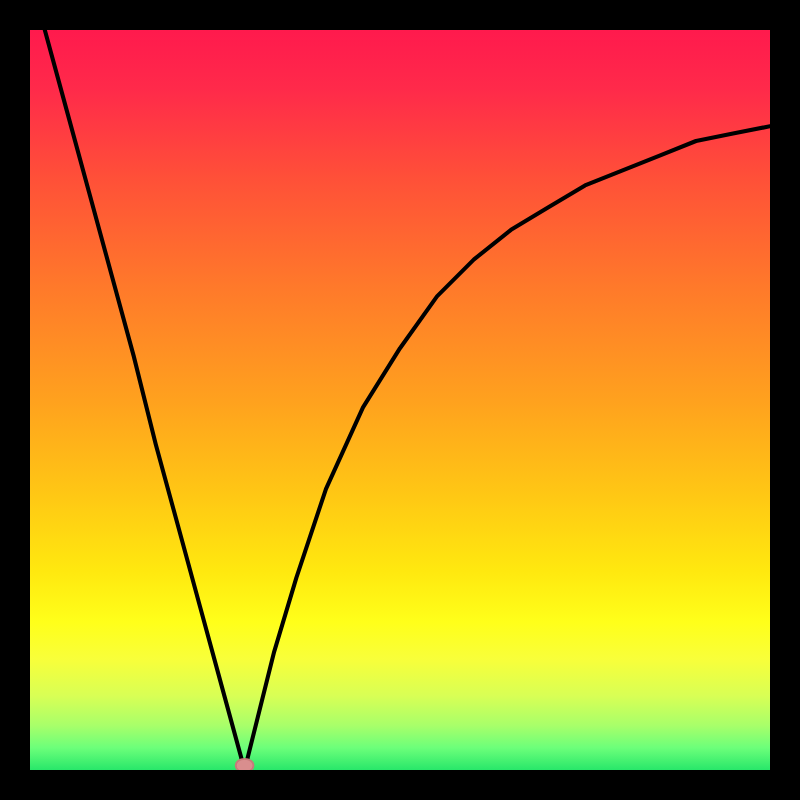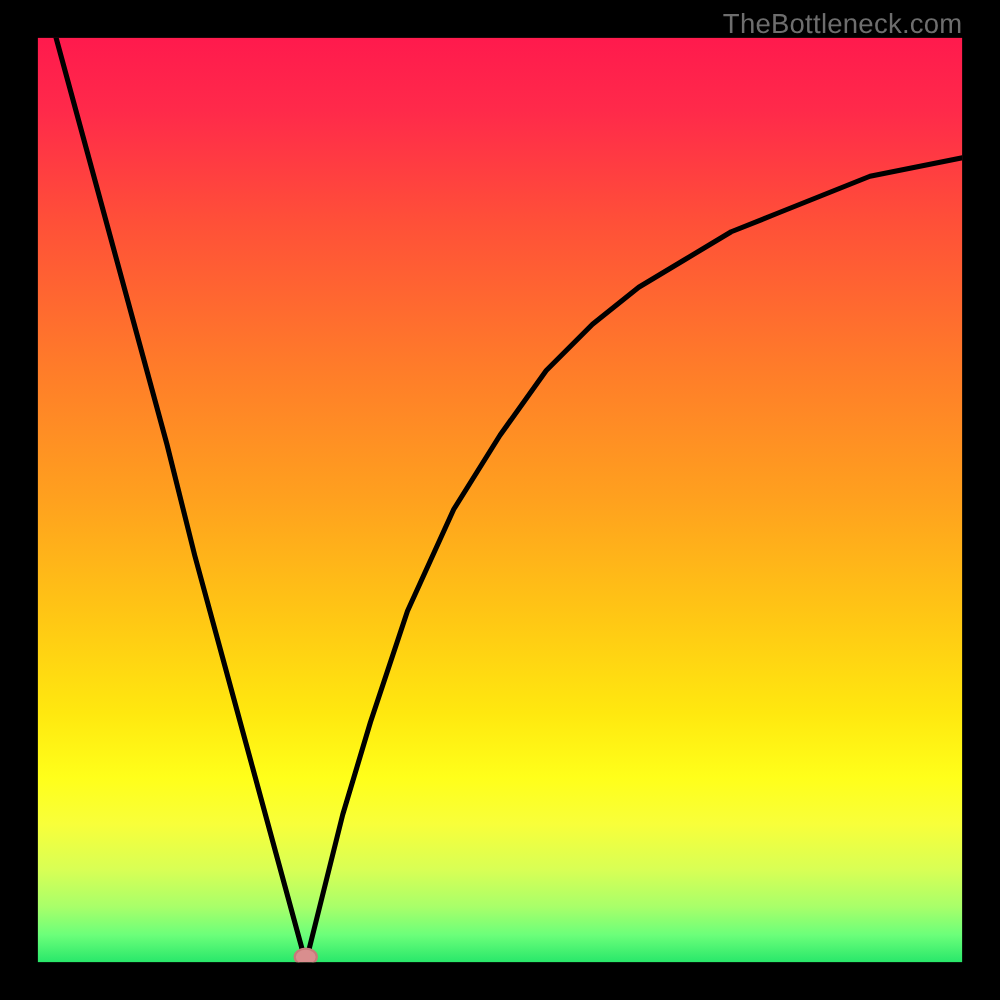--- a/index.html
+++ b/index.html
@@ -42,21 +42,20 @@
     color: #6e6e6e;
     font-size: 22px;
     font-weight: 500;
     letter-spacing: 0.2px;
   }
 </style>
 </head>
 <body>
 
 <div class="frame">
-  <div class="watermark">TheBottleneck.com</div>
   <div class="plot">
     <svg class="gradient" viewBox="0 0 100 100" preserveAspectRatio="none">
       <defs>
         <linearGradient id="bg-grad" x1="0" y1="0" x2="0" y2="1">
             <stop offset="0%" stop-color="#ff1a4d"></stop>
             <stop offset="8%" stop-color="#ff2a4a"></stop>
             <stop offset="20%" stop-color="#ff5038"></stop>
             <stop offset="35%" stop-color="#ff7a2a"></stop>
             <stop offset="50%" stop-color="#ffa11e"></stop>
             <stop offset="63%" stop-color="#ffc814"></stop>

